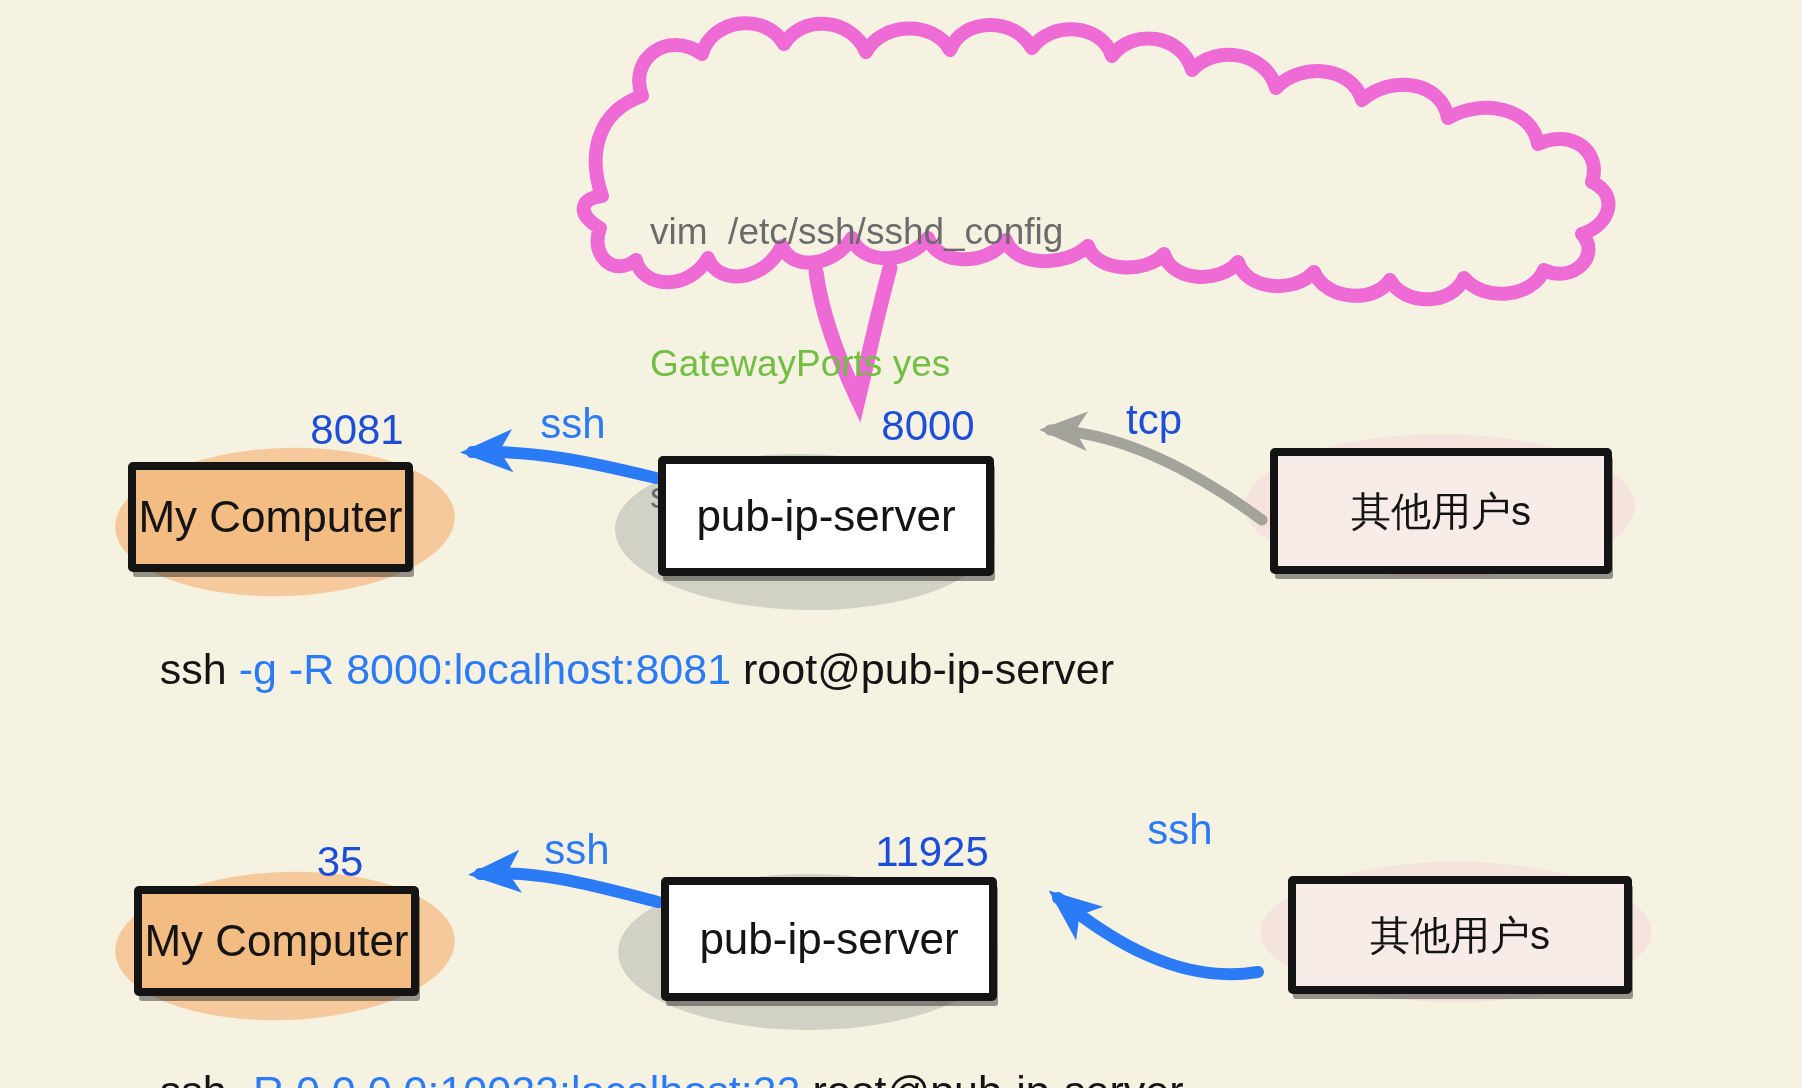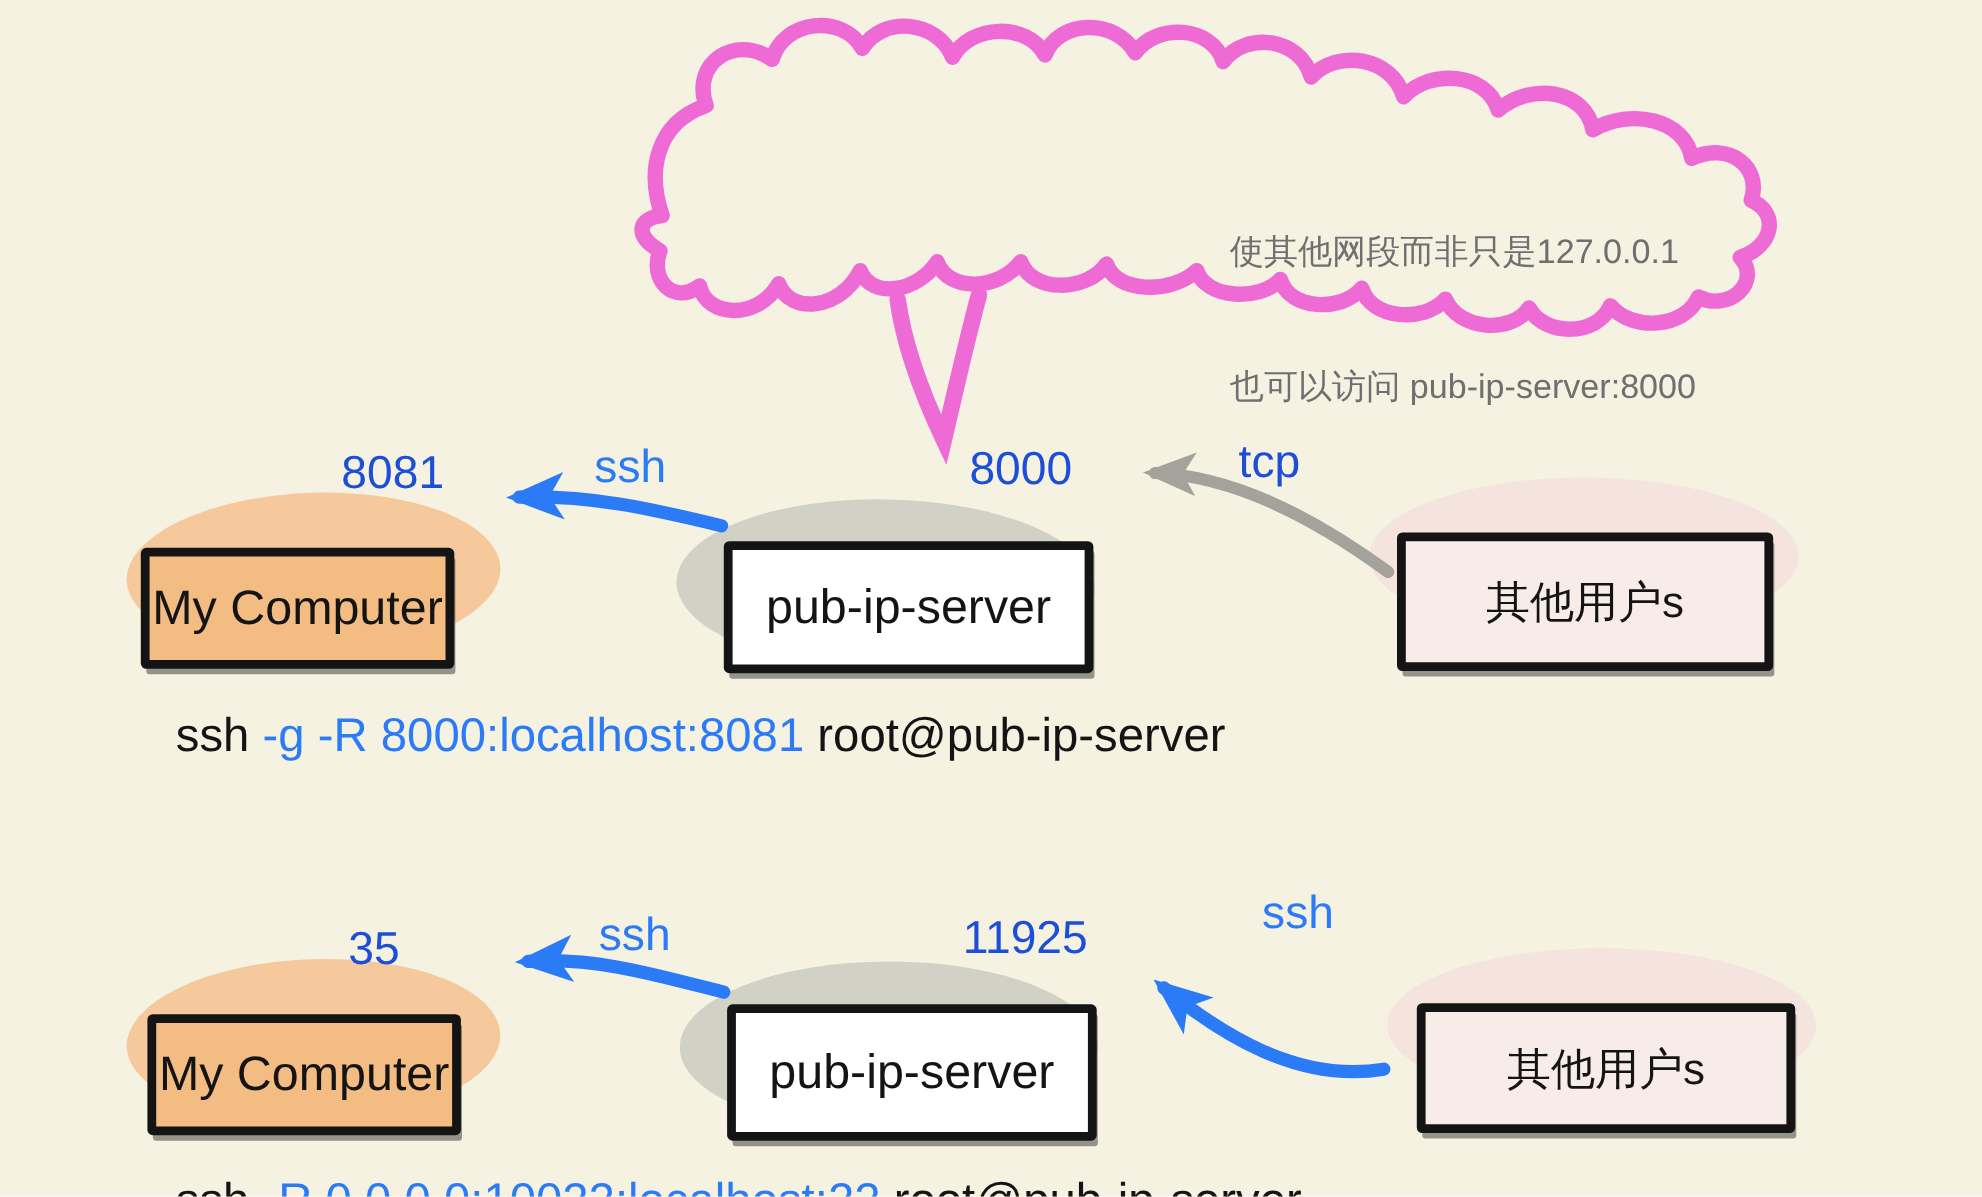--- a/index.html
+++ b/index.html
@@ -25,21 +25,20 @@
     position:absolute;transform:translateX(-50%);
     font-size:42px;color:#1d4ed8;white-space:nowrap;
   }
   .lbl.blue{color:#2b7bf7;}
   .node{
     position:absolute;box-sizing:border-box;
     border:8px solid #141414;border-radius:5px;
     display:flex;align-items:center;justify-content:center;
     font-size:44px;color:#141414;white-space:nowrap;
     box-shadow:3px 7px 0 -2px rgba(30,30,30,0.45);
-    margin-top:36px;
   }
   .node.orange{background:#f2bc83;}
   .node.gray{background:#ffffff;}
   .node.pinkish{background:#f8ece8;font-size:40px;}
   .cmd{
     position:absolute;font-size:43px;color:#141414;white-space:pre;text-align:right;
   }
   .cmd .hl{color:#2b7bf7;}
 </style>
 </head>
@@ -97,23 +96,24 @@
          C 612 278, 590 254, 600 228
          C 576 214, 580 198, 602 196 Z" fill="none" stroke="#ee6bd6" stroke-width="14" stroke-linejoin="round" stroke-linecap="round"></path>
     <path d="M 816 272 C 822 316 840 362 858 400 C 868 358 878 312 890 268" fill="none" stroke="#ee6bd6" stroke-width="15" stroke-linecap="round"></path>
 
     <path d="M 656 478 C 590 462, 535 450, 472 452" fill="none" stroke="#2b7bf7" stroke-width="12" stroke-linecap="round" marker-end="url(#headBlue)"></path>
     <path d="M 1262 520 C 1180 460, 1110 432, 1050 430" fill="none" stroke="#a3a39c" stroke-width="11" stroke-linecap="round" marker-end="url(#headGray)"></path>
     <path d="M 658 902 C 592 885, 540 870, 480 874" fill="none" stroke="#2b7bf7" stroke-width="12" stroke-linecap="round" marker-end="url(#headBlue)"></path>
     <path d="M 1258 972 C 1180 985, 1110 940, 1058 898" fill="none" stroke="#2b7bf7" stroke-width="12" stroke-linecap="round" marker-end="url(#headBlue)"></path>
   </svg>
 
-  <div class="bubble-note">
-    <div>使其他网段而非只是127.0.0.1</div>
-    <div>也可以访问 pub-ip-server:8000</div>
+  <div class="bubble-config">
+    <div class="line-gray">vim  /etc/ssh/sshd_config</div>
+    <div class="line-green">GatewayPorts yes</div>
+    <div class="line-gray">service sshd restart</div>
   </div>
 
   <div class="lbl" style="left:357px;top:406px">8081</div>
   <div class="lbl blue" style="left:573px;top:400px">ssh</div>
   <div class="lbl" style="left:928px;top:402px">8000</div>
   <div class="lbl" style="left:1154px;top:396px">tcp</div>
 
   <div class="node orange" style="left:128px;top:462px;width:285px;height:110px">
     <span>My Computer</span>
   </div>

